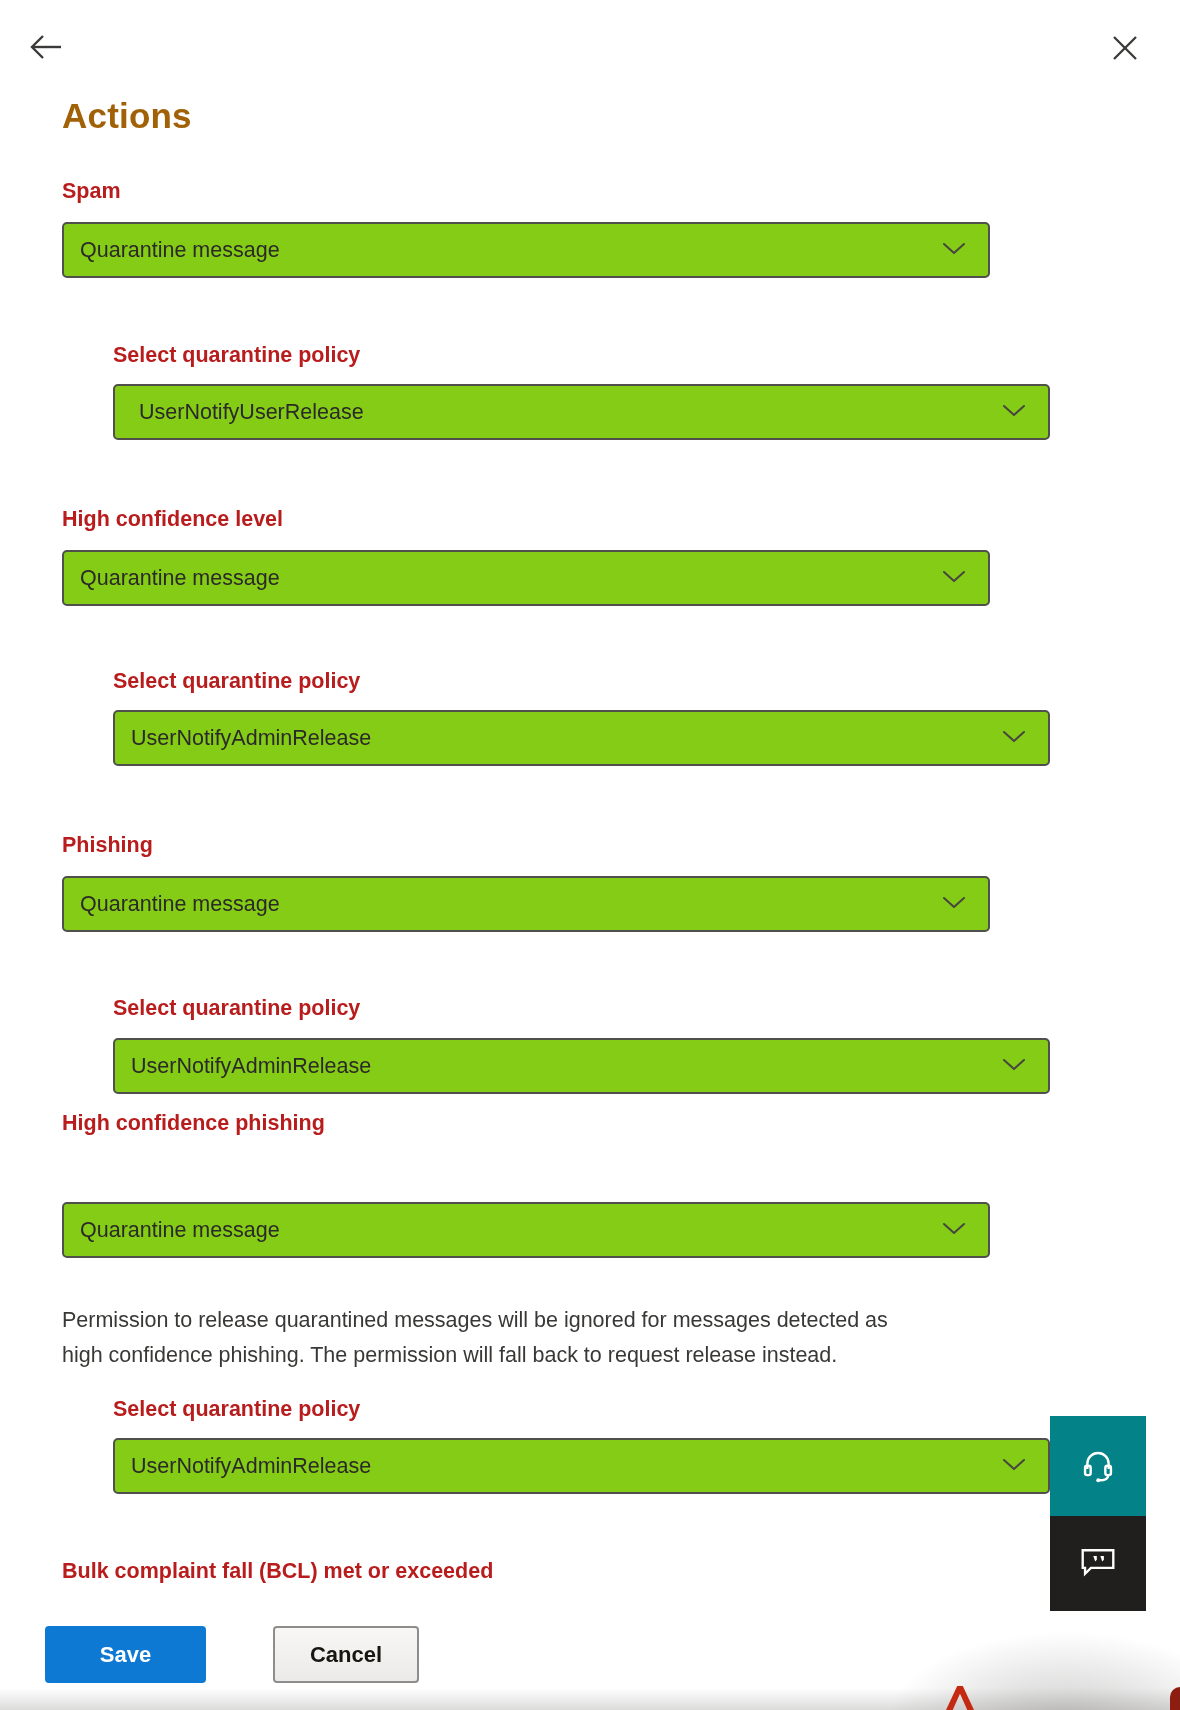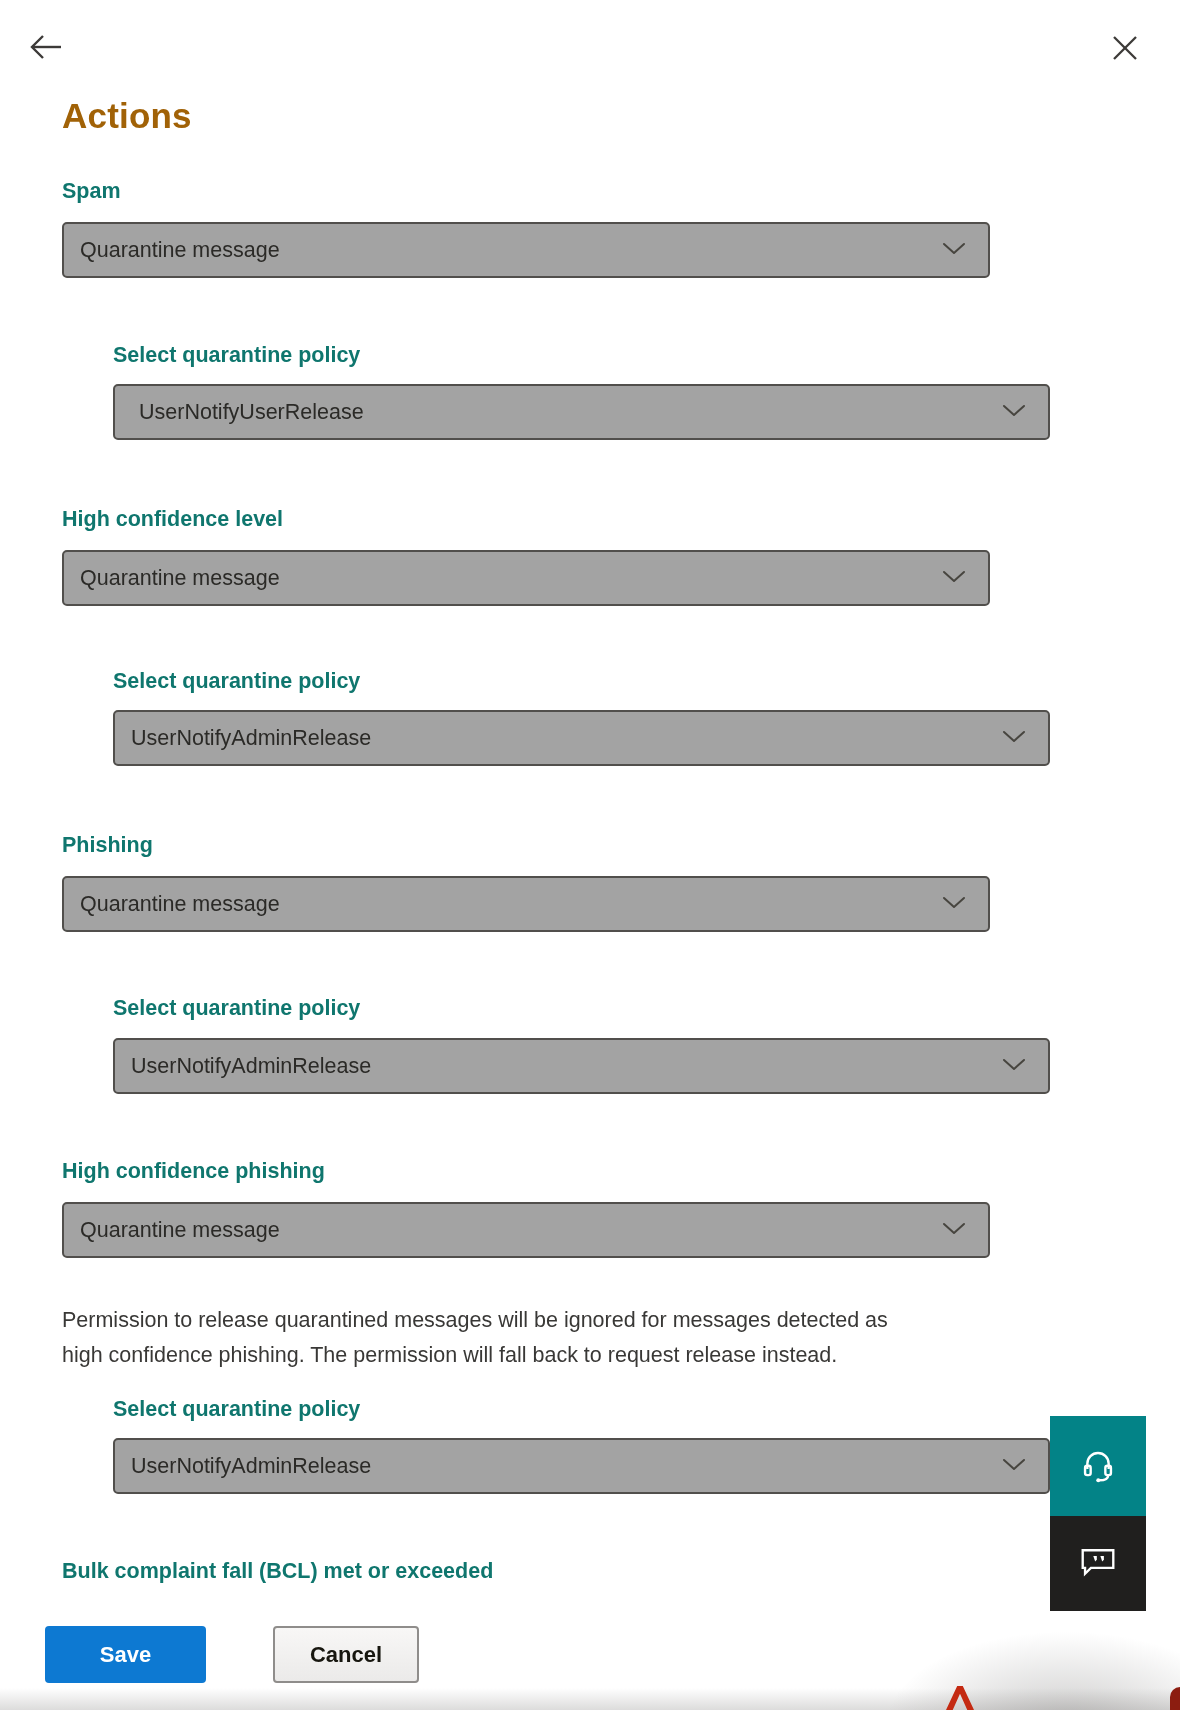--- a/index.html
+++ b/index.html
@@ -27,28 +27,28 @@
     top:96px;
     font-size:35px;
     font-weight:700;
     color:#a16207;
     letter-spacing:0.2px;
   }
   .field-label{
     position:absolute;
     font-size:21.5px;
     font-weight:600;
-    color:#0f766e;
+    color:#b91c1c;
     line-height:30px;
     white-space:nowrap;
   }
   .dropdown{
     position:absolute;
     height:56px;
-    background:#a3a3a3;
+    background:#84cc16;
     border:2px solid #514f4c;
     border-radius:5px;
     box-sizing:border-box;
     display:flex;
     align-items:center;
     padding:0 54px 0 16px;
     cursor:pointer;
   }
   .dropdown .val{
     font-size:21.5px;
@@ -210,21 +210,21 @@
   <div class="field-label" style="left:113px;top:993px;">Select quarantine policy</div>
   <div class="dropdown" style="left:113px;top:1038px;width:937px;">
     <span class="val">UserNotifyAdminRelease</span>
     <span class="chev">
       <svg width="24" height="13" viewBox="0 0 24 13">
           <polyline points="2,2 12,11 22,2" fill="none" stroke="#47453f" stroke-width="2" stroke-linecap="round" stroke-linejoin="round"></polyline>
         </svg>
     </span>
   </div>
 
-  <div class="field-label" style="left:62px;top:1156px;">High confidence phishing</div>
+  <div class="field-label" style="left:62px;top:1108px;">High confidence phishing</div>
   <div class="dropdown" style="left:62px;top:1202px;width:928px;">
     <span class="val">Quarantine message</span>
     <span class="chev">
       <svg width="24" height="13" viewBox="0 0 24 13">
           <polyline points="2,2 12,11 22,2" fill="none" stroke="#47453f" stroke-width="2" stroke-linecap="round" stroke-linejoin="round"></polyline>
         </svg>
     </span>
   </div>
 
   <div class="note-line" style="top:1338px;">high confidence phishing. The permission will fall back to request release instead.</div>

